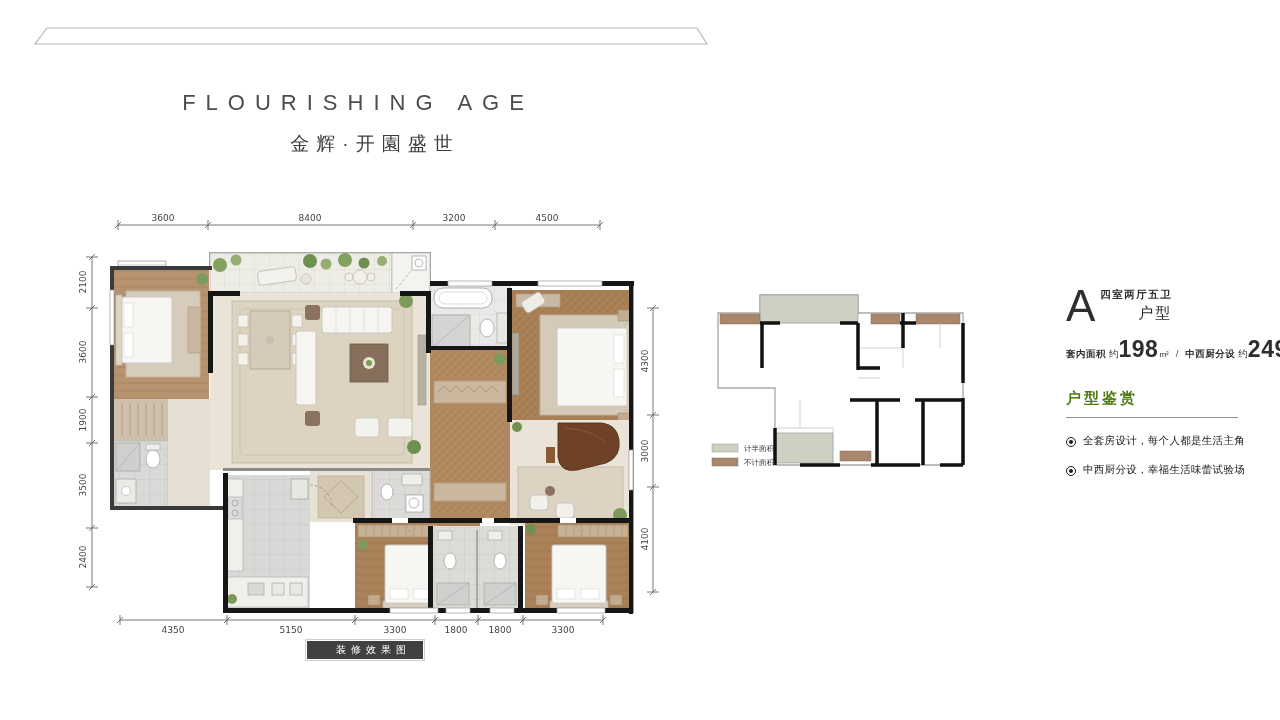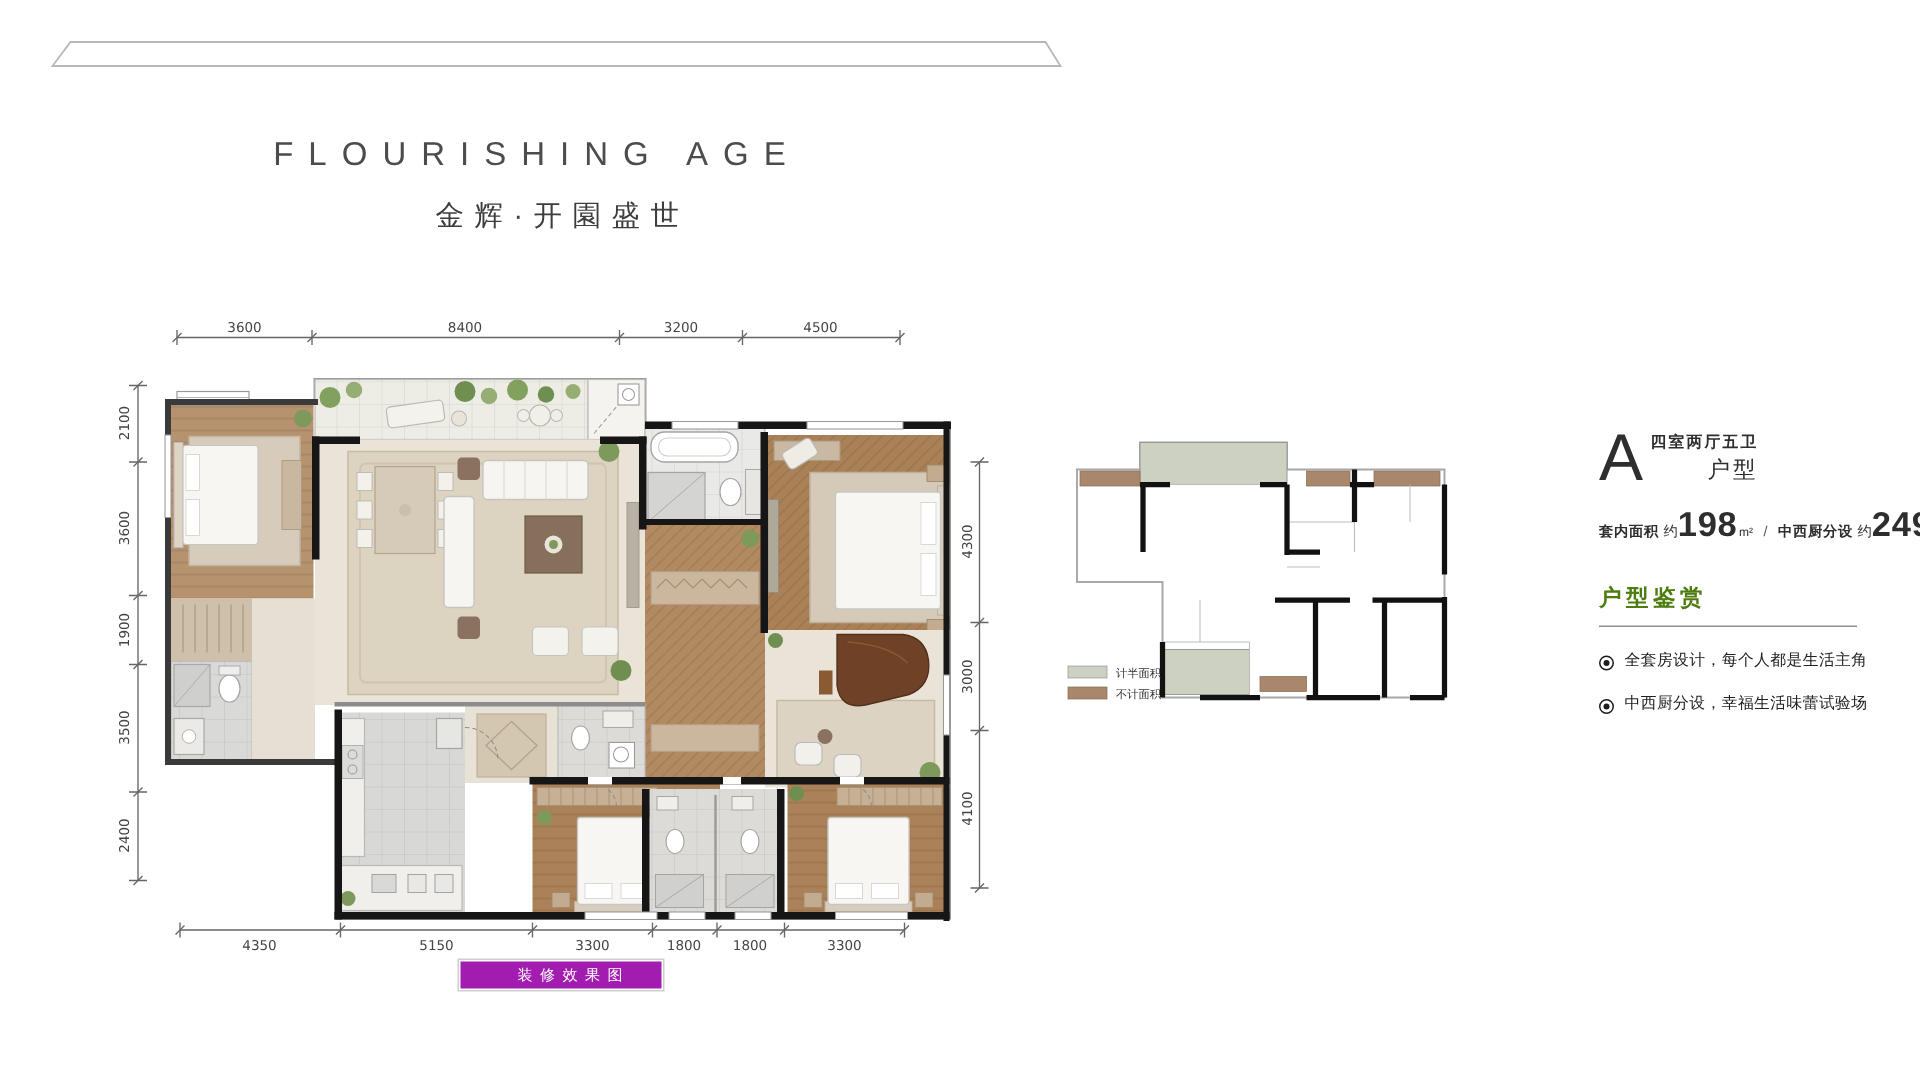--- a/index.html
+++ b/index.html
@@ -16,22 +16,22 @@
     left:143px;top:90px;width:430px;text-align:center;
     font-size:22px;letter-spacing:10px;color:#4c4c4c;font-weight:400;
   }
   .title-cn{
     left:160px;top:131px;width:430px;text-align:center;
     font-size:19px;letter-spacing:7px;color:#3d3d3d;font-weight:400;
   }
 
   
   .plan-caption{
-    left:307px;top:641px;width:134px;height:18px;
-    background:#a21caf;color:#fff;font-size:10px;letter-spacing:5px;
+    left:307px;top:641px;width:116px;height:18px;
+    background:#404040;color:#fff;font-size:10px;letter-spacing:5px;
     display:flex;align-items:center;justify-content:center;
     padding-left:17px;box-sizing:border-box;
     outline:1px solid #cfcfcf;outline-offset:1px;
   }
 
   
   .info{left:1066px;top:288px;width:186px;}
   .type-row{display:flex;align-items:flex-end;}
   .type-letter{font-size:44px;line-height:.82;font-weight:300;color:#2e2e2e;}
   .type-col{margin-left:5px;padding-bottom:1px;}

